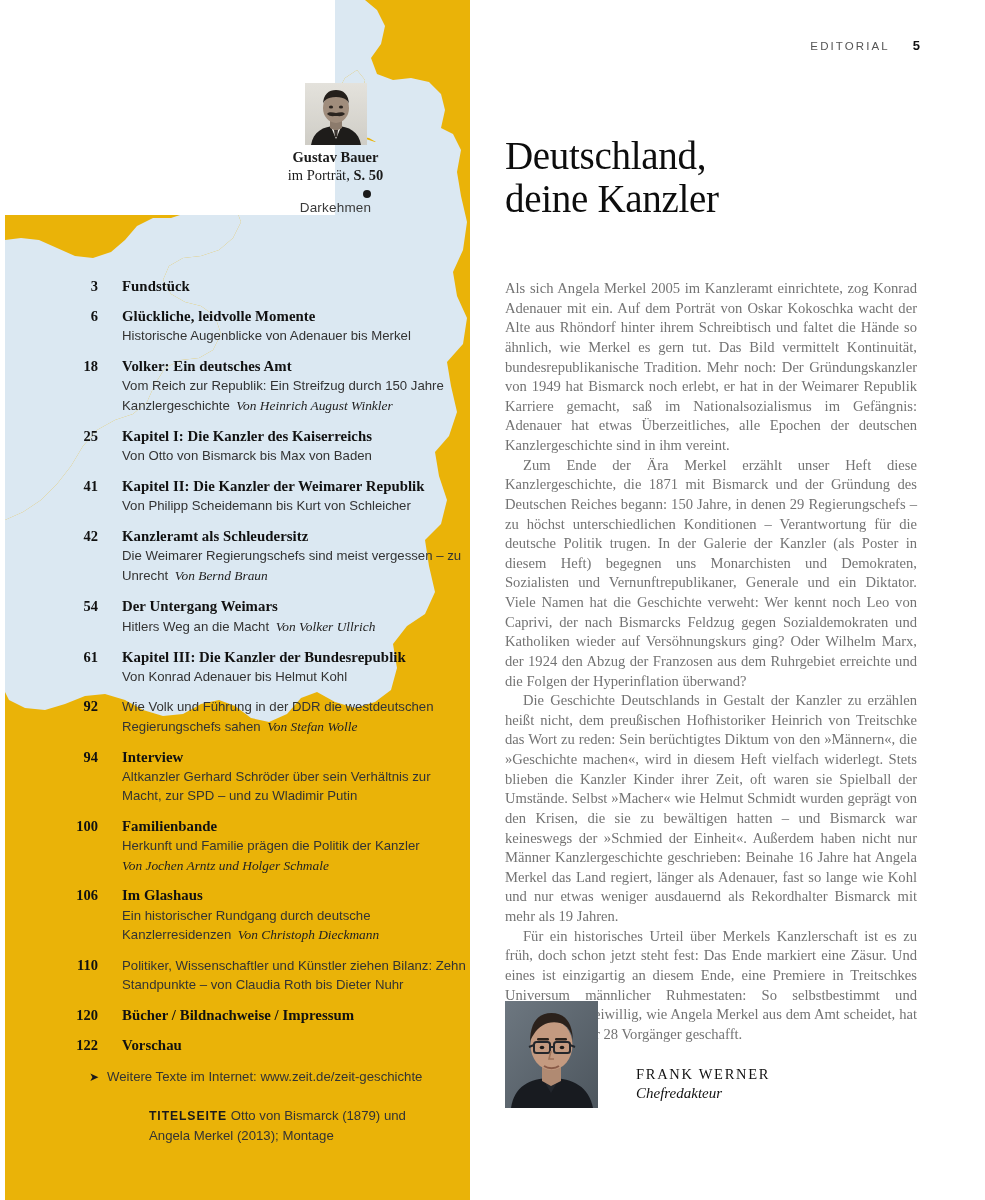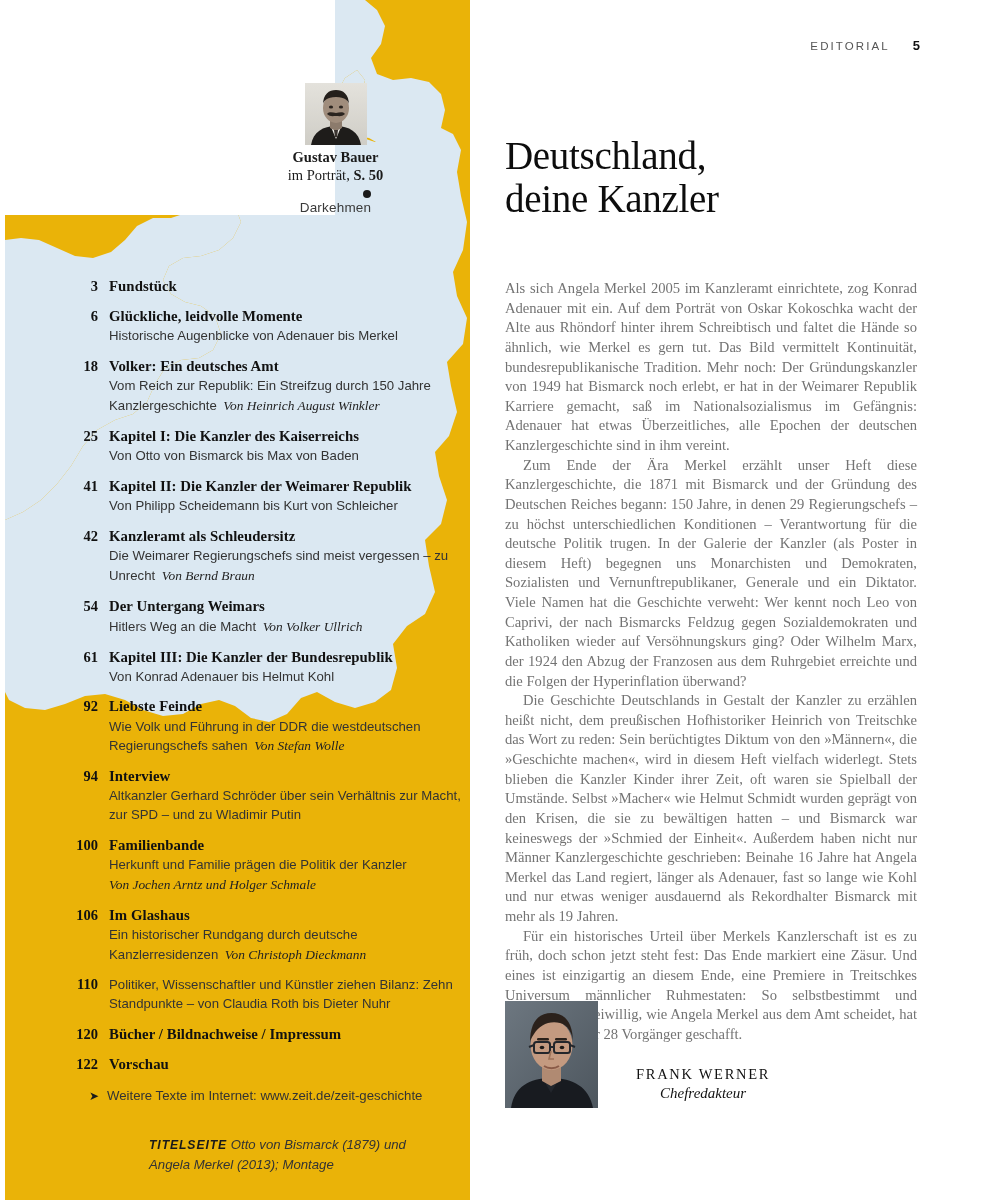--- a/index.html
+++ b/index.html
@@ -108,21 +108,21 @@
     text-align: right;
     font-family: "Liberation Serif", serif;
     font-weight: bold;
     font-size: 14.5px;
     line-height: 1.32;
     color: #111111;
     padding-top: 0px;
   }
   .toc-body {
     flex: 1 1 auto;
-    padding-left: 11px;
+    margin-left: 24px;
   }
   .toc-title {
     font-family: "Liberation Serif", serif;
     font-weight: bold;
     font-size: 14.8px;
     line-height: 1.3;
     color: #111111;
     letter-spacing: 0.05px;
   }
   .toc-sub {
@@ -156,27 +156,26 @@
   }
   #web-link-text {
     font-family: "Liberation Sans", sans-serif;
     font-size: 13.2px;
     color: #333333;
   }
 
   
   #titelseite {
     padding-left: 144px;
-    margin-top: 32px;
+    margin-top: 22px;
     font-family: "Liberation Sans", sans-serif;
     font-size: 13.2px;
     line-height: 1.45;
     color: #333333;
     width: 300px;
-    font-style: italic;
   }
   #titelseite .label {
     font-weight: bold;
     letter-spacing: 0.9px;
     font-size: 12.2px;
     color: #1a1a1a;
   }
 
   
   #right-col {
@@ -259,21 +258,20 @@
     font-size: 14.5px;
     letter-spacing: 1.7px;
     color: #111111;
   }
   #author-role {
     font-family: "Liberation Serif", serif;
     font-style: italic;
     font-size: 15px;
     color: #111111;
     margin-top: 2px;
-    text-align: center;
   }
 </style>
 </head>
 <body>
 
 <div id="page">
 
   <div id="left-panel">
 
     <div id="map-layer">
@@ -407,21 +405,20 @@
         <div class="toc-item">
           <div class="toc-page">61</div>
           <div class="toc-body">
             <div class="toc-title">Kapitel III: Die Kanzler der Bundesrepublik</div>
             <div class="toc-sub">Von Konrad Adenauer bis Helmut Kohl</div>
           </div>
         </div>
         <div class="toc-item">
           <div class="toc-page">92</div>
           <div class="toc-body">
-            <div class="toc-title">Liebste Feinde</div>
             <div class="toc-sub">Wie Volk und Führung in der DDR die westdeutschen Regierungschefs sahen <i class="byline">Von Stefan Wolle</i></div>
           </div>
         </div>
         <div class="toc-item">
           <div class="toc-page">94</div>
           <div class="toc-body">
             <div class="toc-title">Interview</div>
             <div class="toc-sub">Altkanzler Gerhard Schröder über sein Verhältnis zur Macht, zur SPD – und zu Wladimir Putin</div>
           </div>
         </div>

